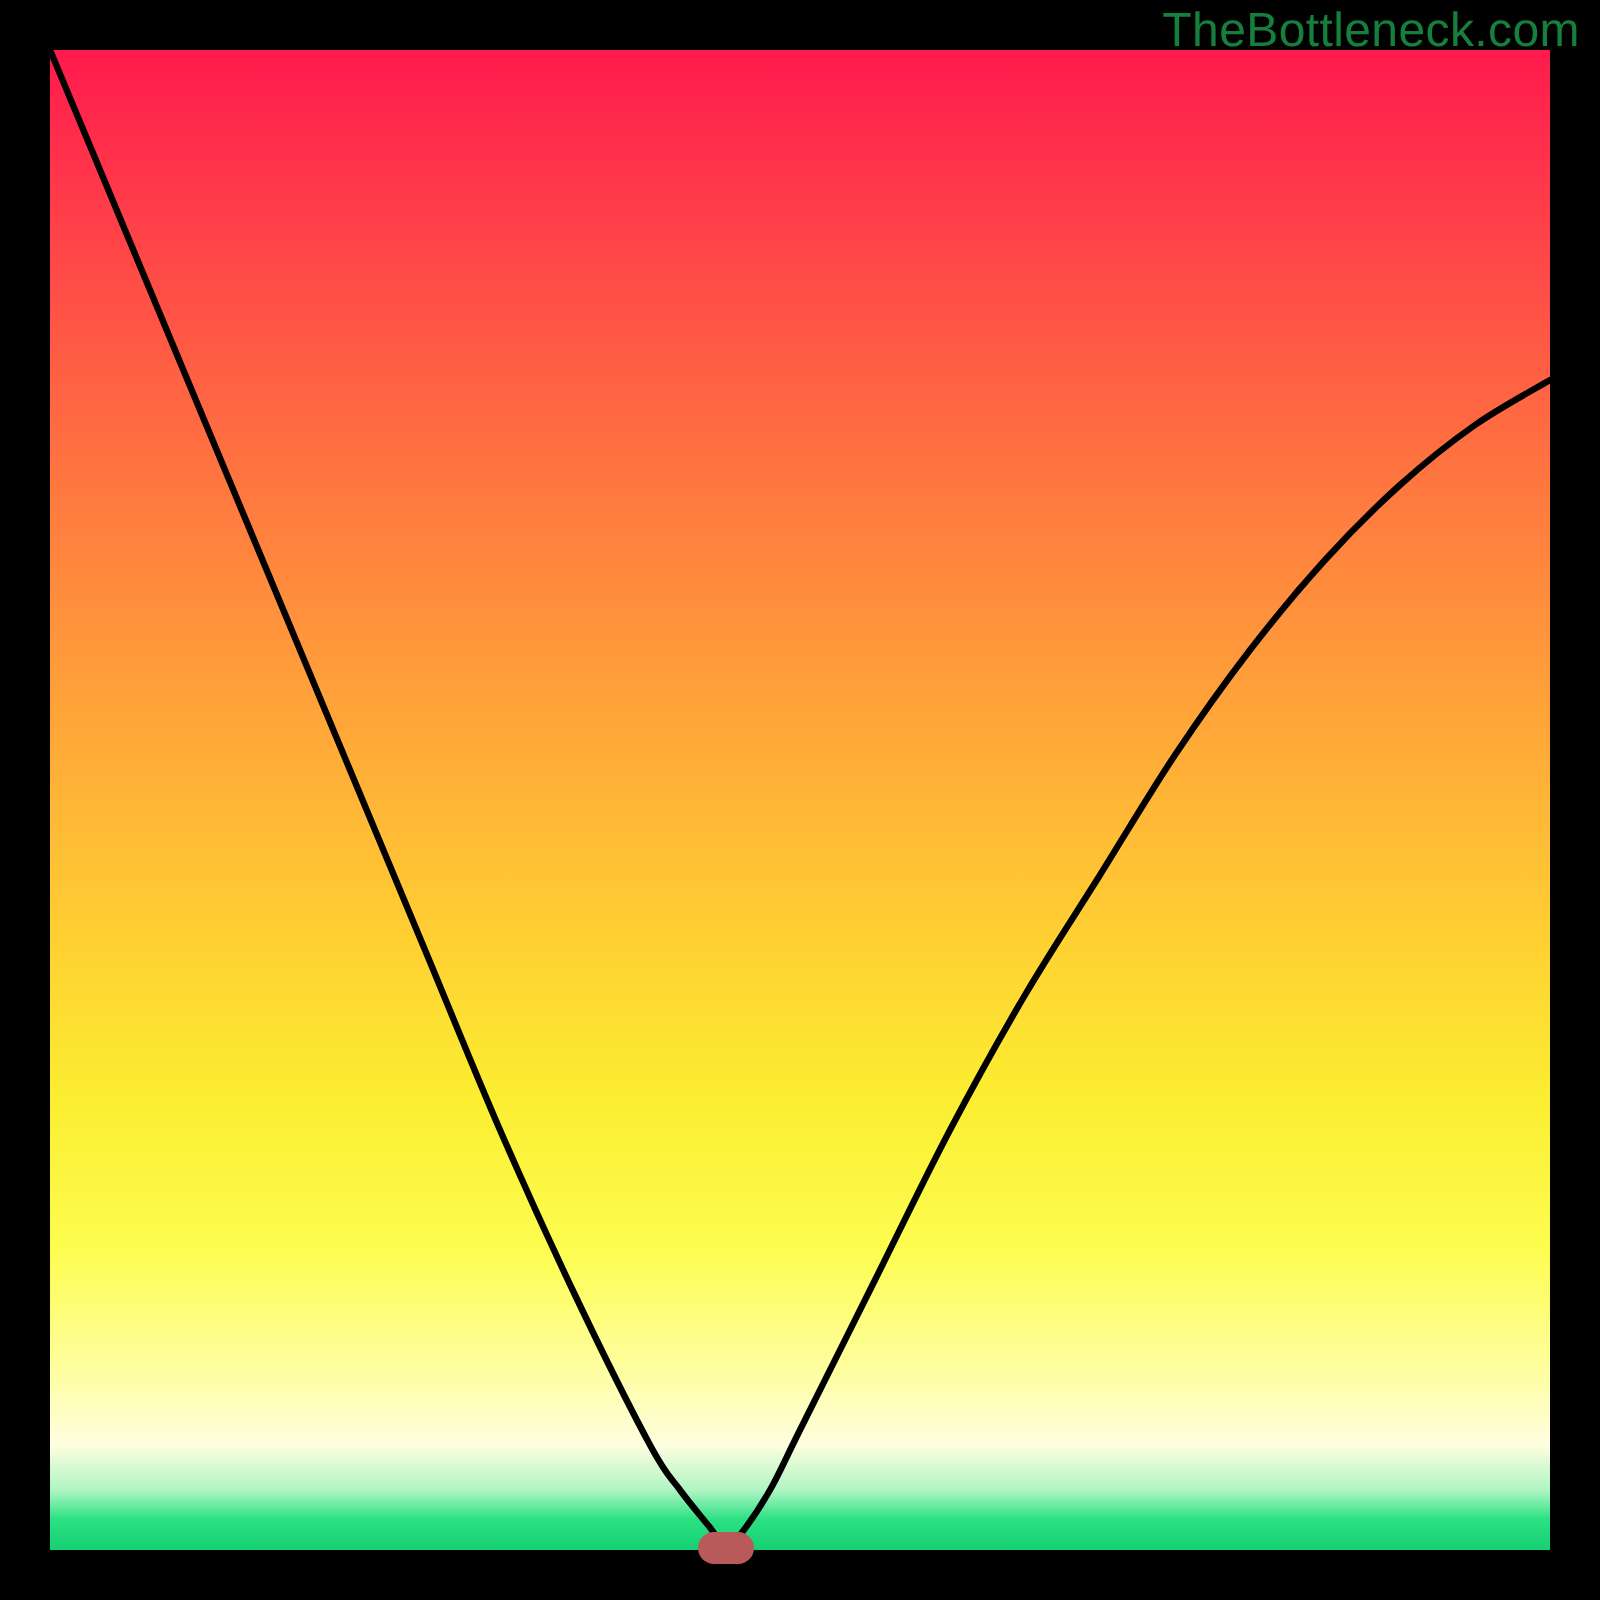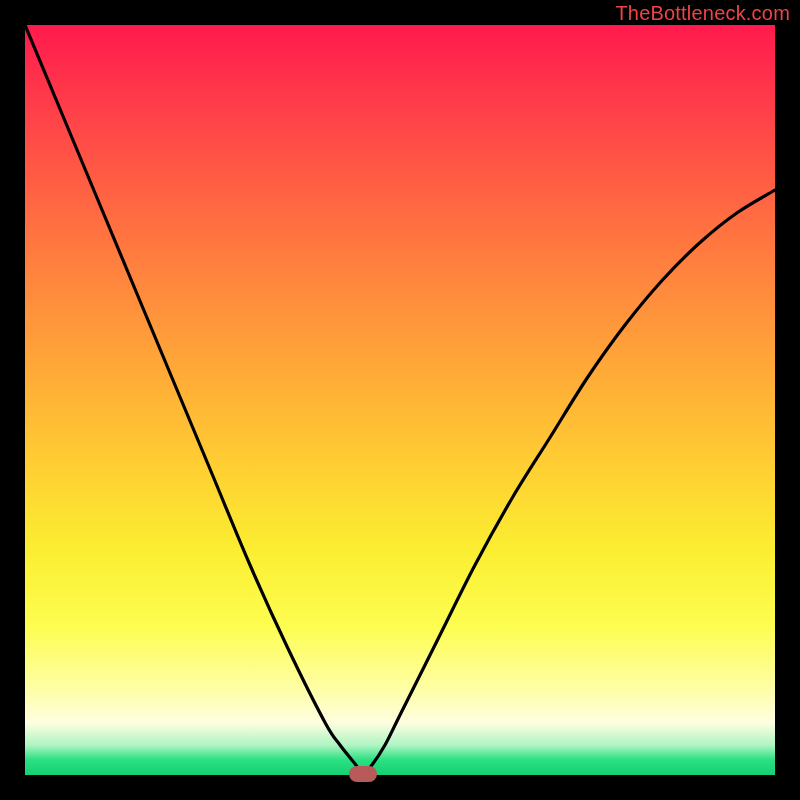--- a/index.html
+++ b/index.html
@@ -43,23 +43,23 @@
     width: 28px;
     height: 16px;
     border-radius: 8px;
     background: #b85a5a;
     transform: translate(-50%, -50%);
   }
   .watermark {
     position: absolute;
     top: 2px;
     right: 10px;
-    color: #ef4444;
+    color: #15803d;
     font-family: Arial, Helvetica, sans-serif;
-    font-size: 20px;
+    font-size: 24px;
     font-weight: 500;
     letter-spacing: 0.2px;
     user-select: none;
   }
 </style>
 </head>
 <body>
 <div class="frame">
 
   <div class="plot-area">

